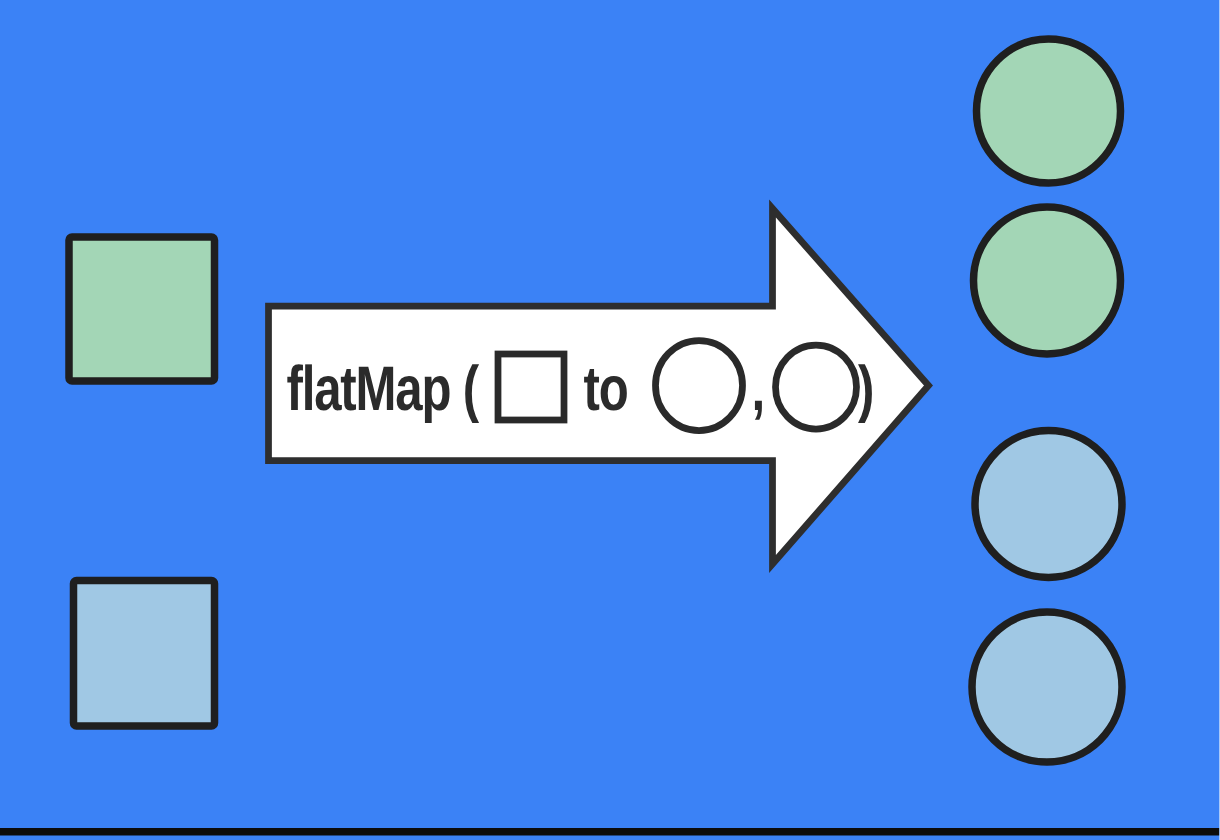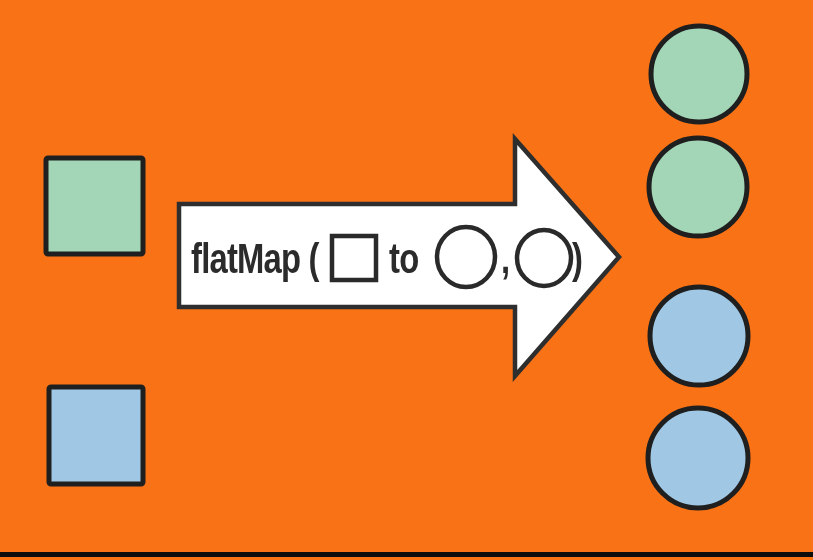--- a/index.html
+++ b/index.html
@@ -4,21 +4,21 @@
 <style>
   html, body {
     margin: 0;
     padding: 0;
     background: #ffffff;
   }
   .stage {
     position: relative;
     width: 813px;
     height: 560px;
-    background: #f97316;
+    background: #3b82f6;
     overflow: hidden;
     font-family: "Liberation Sans", "DejaVu Sans", sans-serif;
   }
   .stage svg {
     position: absolute;
     left: 0;
     top: 0;
   }
   .arrow-text {
     position: absolute;

